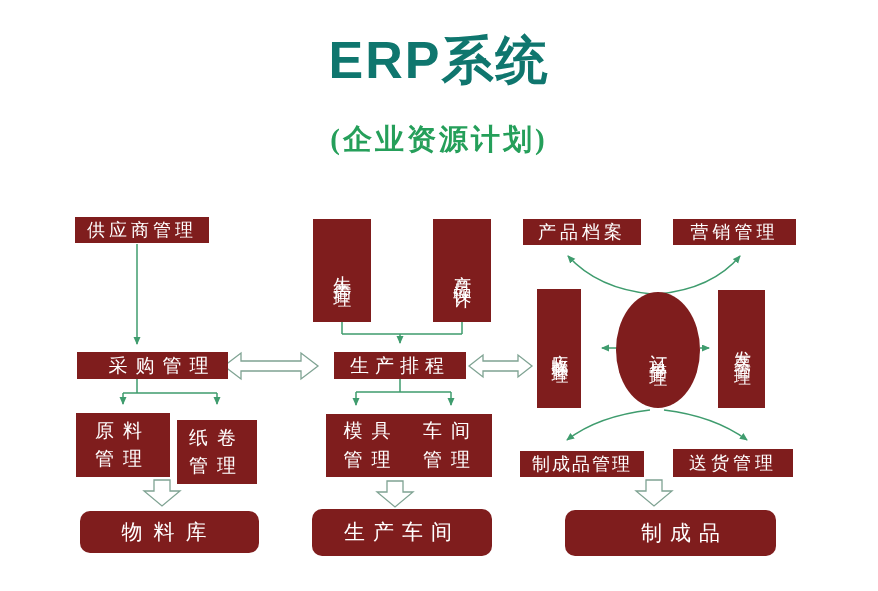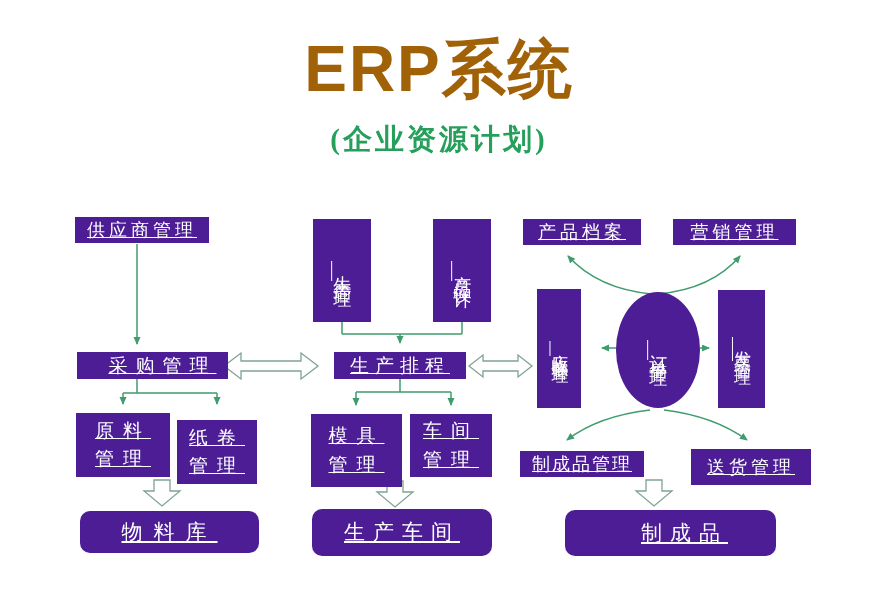--- a/index.html
+++ b/index.html
@@ -3,31 +3,31 @@
 <meta charset="utf-8">
 <style>
   html,body{margin:0;padding:0;background:#ffffff;}
   #stage{
     position:relative;width:878px;height:591px;background:#ffffff;
     font-family:"Liberation Serif","DejaVu Serif",serif;overflow:hidden;
   }
   #title{
     position:absolute;top:26px;left:0;width:100%;text-align:center;
     font-family:"Liberation Sans","DejaVu Sans",sans-serif;
-    font-weight:bold;font-size:64px;letter-spacing:2px;color:#a16207;
+    font-weight:bold;font-size:52px;letter-spacing:2px;color:#0f766e;
   }
   #subtitle{
     position:absolute;top:120px;left:0;width:100%;text-align:center;
     font-weight:bold;font-size:29px;letter-spacing:3px;color:#259f5a;
   }
   svg.connectors{position:absolute;left:0;top:0;z-index:1;}
   .node{
-    position:absolute;z-index:2;background:#4c1d95;color:#ffffff;
+    position:absolute;z-index:2;background:#7f1d1d;color:#ffffff;
     display:flex;align-items:center;justify-content:center;
-    font-size:18px;letter-spacing:4px;line-height:1.35;text-align:center;text-decoration:underline;
+    font-size:18px;letter-spacing:4px;line-height:1.35;text-align:center;
   }
   .node.two{white-space:pre-line;font-size:19px;letter-spacing:9px;line-height:1.5;}
   .node.v{writing-mode:vertical-rl;text-orientation:upright;letter-spacing:5px;}
   .node.round{border-radius:10px;font-size:21px;letter-spacing:11px;}
   .node.ellipse{border-radius:50%;}
 </style>
 </head>
 <body>
 
 <div id="stage">
@@ -84,37 +84,37 @@
 管理</div>
 
   <div class="node round" style="left:80px;top:511px;width:179px;height:42px;">物料库</div>
 
   <div class="node v" style="left:313px;top:219px;width:58px;height:103px;">生产管理</div>
 
   <div class="node v" style="left:433px;top:219px;width:58px;height:103px;">产品设计</div>
 
   <div class="node" style="left:334px;top:352px;width:132px;height:27px;font-size:19px;letter-spacing:6px;">生产排程</div>
 
-  <div class="node two" style="left:311px;top:414px;width:91px;height:73px;">模具
+  <div class="node two" style="left:326px;top:414px;width:91px;height:63px;">模具
 管理</div>
 
   <div class="node two" style="left:410px;top:414px;width:82px;height:63px;">车间
 管理</div>
 
   <div class="node round" style="left:312px;top:509px;width:180px;height:47px;letter-spacing:8px;">生产车间</div>
 
   <div class="node" style="left:523px;top:219px;width:118px;height:26px;">产品档案</div>
 
   <div class="node" style="left:673px;top:219px;width:123px;height:26px;">营销管理</div>
 
   <div class="node v" style="left:537px;top:289px;width:44px;height:119px;font-size:17px;letter-spacing:3px;">应收款管理</div>
 
   <div class="node v ellipse" style="left:616px;top:292px;width:84px;height:116px;">订单管理</div>
 
   <div class="node v" style="left:718px;top:290px;width:47px;height:118px;font-size:17px;letter-spacing:6px;">发票管理</div>
 
   <div class="node" style="left:520px;top:451px;width:124px;height:26px;letter-spacing:2px;">制成品管理</div>
 
-  <div class="node" style="left:691px;top:449px;width:120px;height:36px;">送货管理</div>
+  <div class="node" style="left:673px;top:449px;width:120px;height:28px;">送货管理</div>
 
   <div class="node round" style="left:565px;top:510px;width:183px;height:46px;letter-spacing:8px;padding-left:28px;">制成品</div>
 
 </div>
 
 </body></html>

